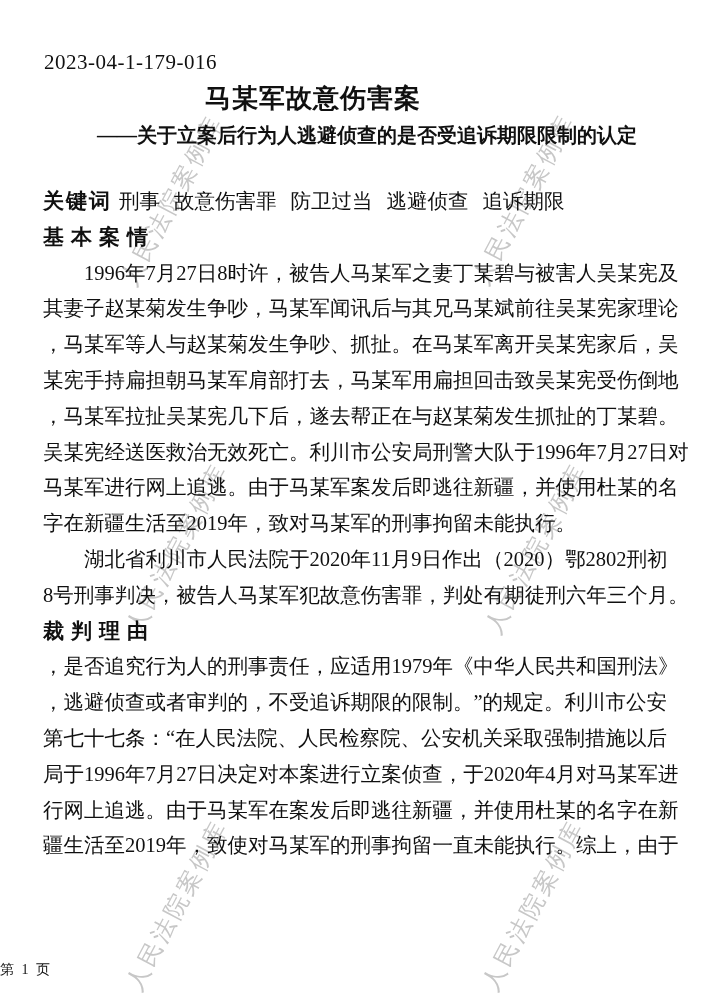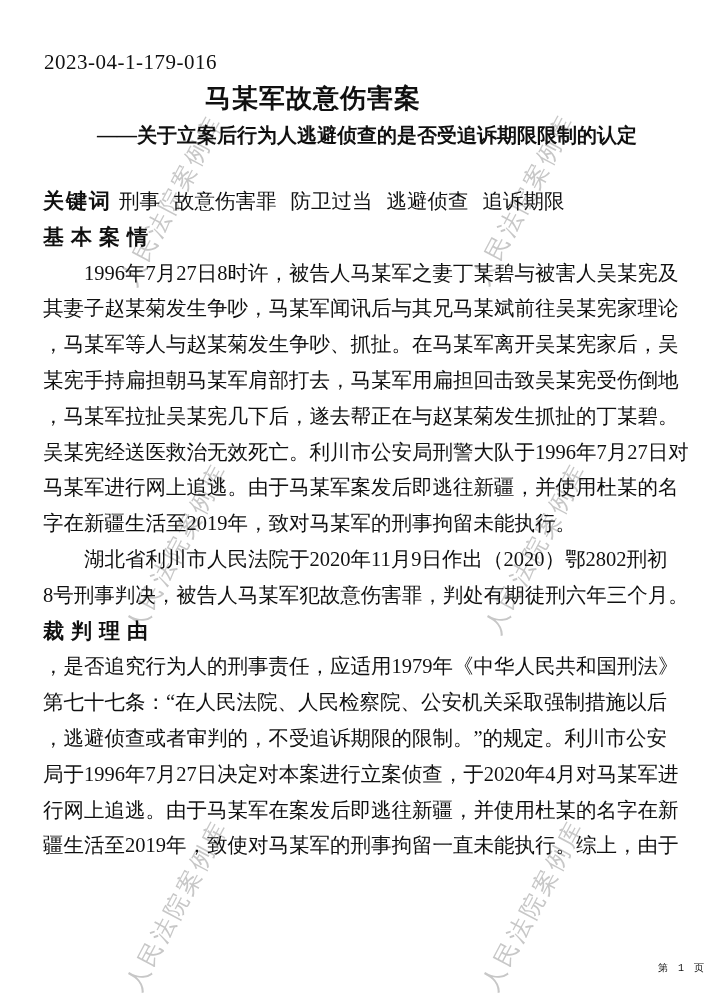--- a/index.html
+++ b/index.html
@@ -91,24 +91,23 @@
     font-size: 21px;
     letter-spacing: 2px;
     margin-right: 7px;
   }
   .kw-term { margin-right: 14px; }
   .footer {
     position: absolute;
     top: 961px;
     left: 0;
     width: 100%;
-    text-align: right;
-    font-size: 10px;
+    text-align: left;
+    font-size: 14px;
     letter-spacing: 2px;
-    font-family: Liberation Mono, monospace;
   }
 </style>
 </head>
 <body>
 
 <div class="page">
   <div class="wm-layer">
       <div class="wm-tile" style="left: 172px; top: 200px; color: rgb(199, 199, 199); transform: translate(-50%, -50%) rotate(-62deg);">人民法院案例库</div>
       <div class="wm-tile" style="left: 524px; top: 199px; color: rgb(199, 199, 199); transform: translate(-50%, -50%) rotate(-62deg);">人民法院案例库</div>
       <div class="wm-tile" style="left: 177px; top: 548px; color: rgb(199, 199, 199); transform: translate(-50%, -50%) rotate(-62deg);">人民法院案例库</div>
@@ -128,21 +127,21 @@
         <div class="line body-line">，马某军等人与赵某菊发生争吵、抓扯。在马某军离开吴某宪家后，吴</div>
         <div class="line body-line">某宪手持扁担朝马某军肩部打去，马某军用扁担回击致吴某宪受伤倒地</div>
         <div class="line body-line">，马某军拉扯吴某宪几下后，遂去帮正在与赵某菊发生抓扯的丁某碧。</div>
         <div class="line body-line">吴某宪经送医救治无效死亡。利川市公安局刑警大队于1996年7月27日对</div>
         <div class="line body-line">马某军进行网上追逃。由于马某军案发后即逃往新疆，并使用杜某的名</div>
         <div class="line body-line">字在新疆生活至2019年，致对马某军的刑事拘留未能执行。</div>
         <div class="line body-line indent">湖北省利川市人民法院于2020年11月9日作出（2020）鄂2802刑初</div>
         <div class="line body-line">8号刑事判决，被告人马某军犯故意伤害罪，判处有期徒刑六年三个月。</div>
         <div class="line sec-heading">裁判理由</div>
         <div class="line body-line">，是否追究行为人的刑事责任，应适用1979年《中华人民共和国刑法》</div>
+        <div class="line body-line">，逃避侦查或者审判的，不受追诉期限的限制。”的规定。利川市公安</div>
         <div class="line body-line">第七十七条：“在人民法院、人民检察院、公安机关采取强制措施以后</div>
-        <div class="line body-line">，逃避侦查或者审判的，不受追诉期限的限制。”的规定。利川市公安</div>
         <div class="line body-line">局于1996年7月27日决定对本案进行立案侦查，于2020年4月对马某军进</div>
         <div class="line body-line">行网上追逃。由于马某军在案发后即逃往新疆，并使用杜某的名字在新</div>
         <div class="line body-line">疆生活至2019年，致使对马某军的刑事拘留一直未能执行。综上，由于</div>
       </div>
     <div class="footer">第 1 页</div>
   </div>
 </div>
 
 </body></html>

